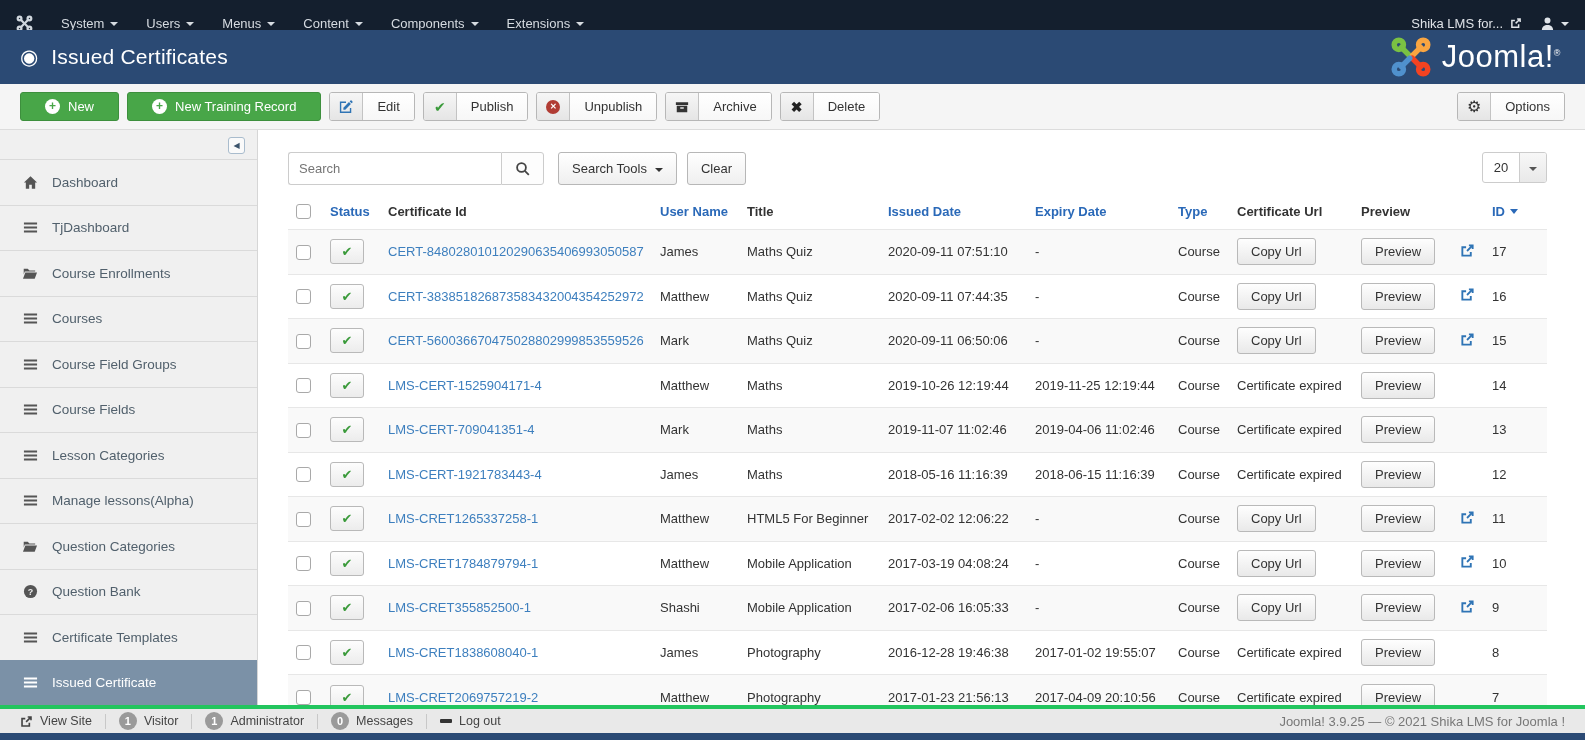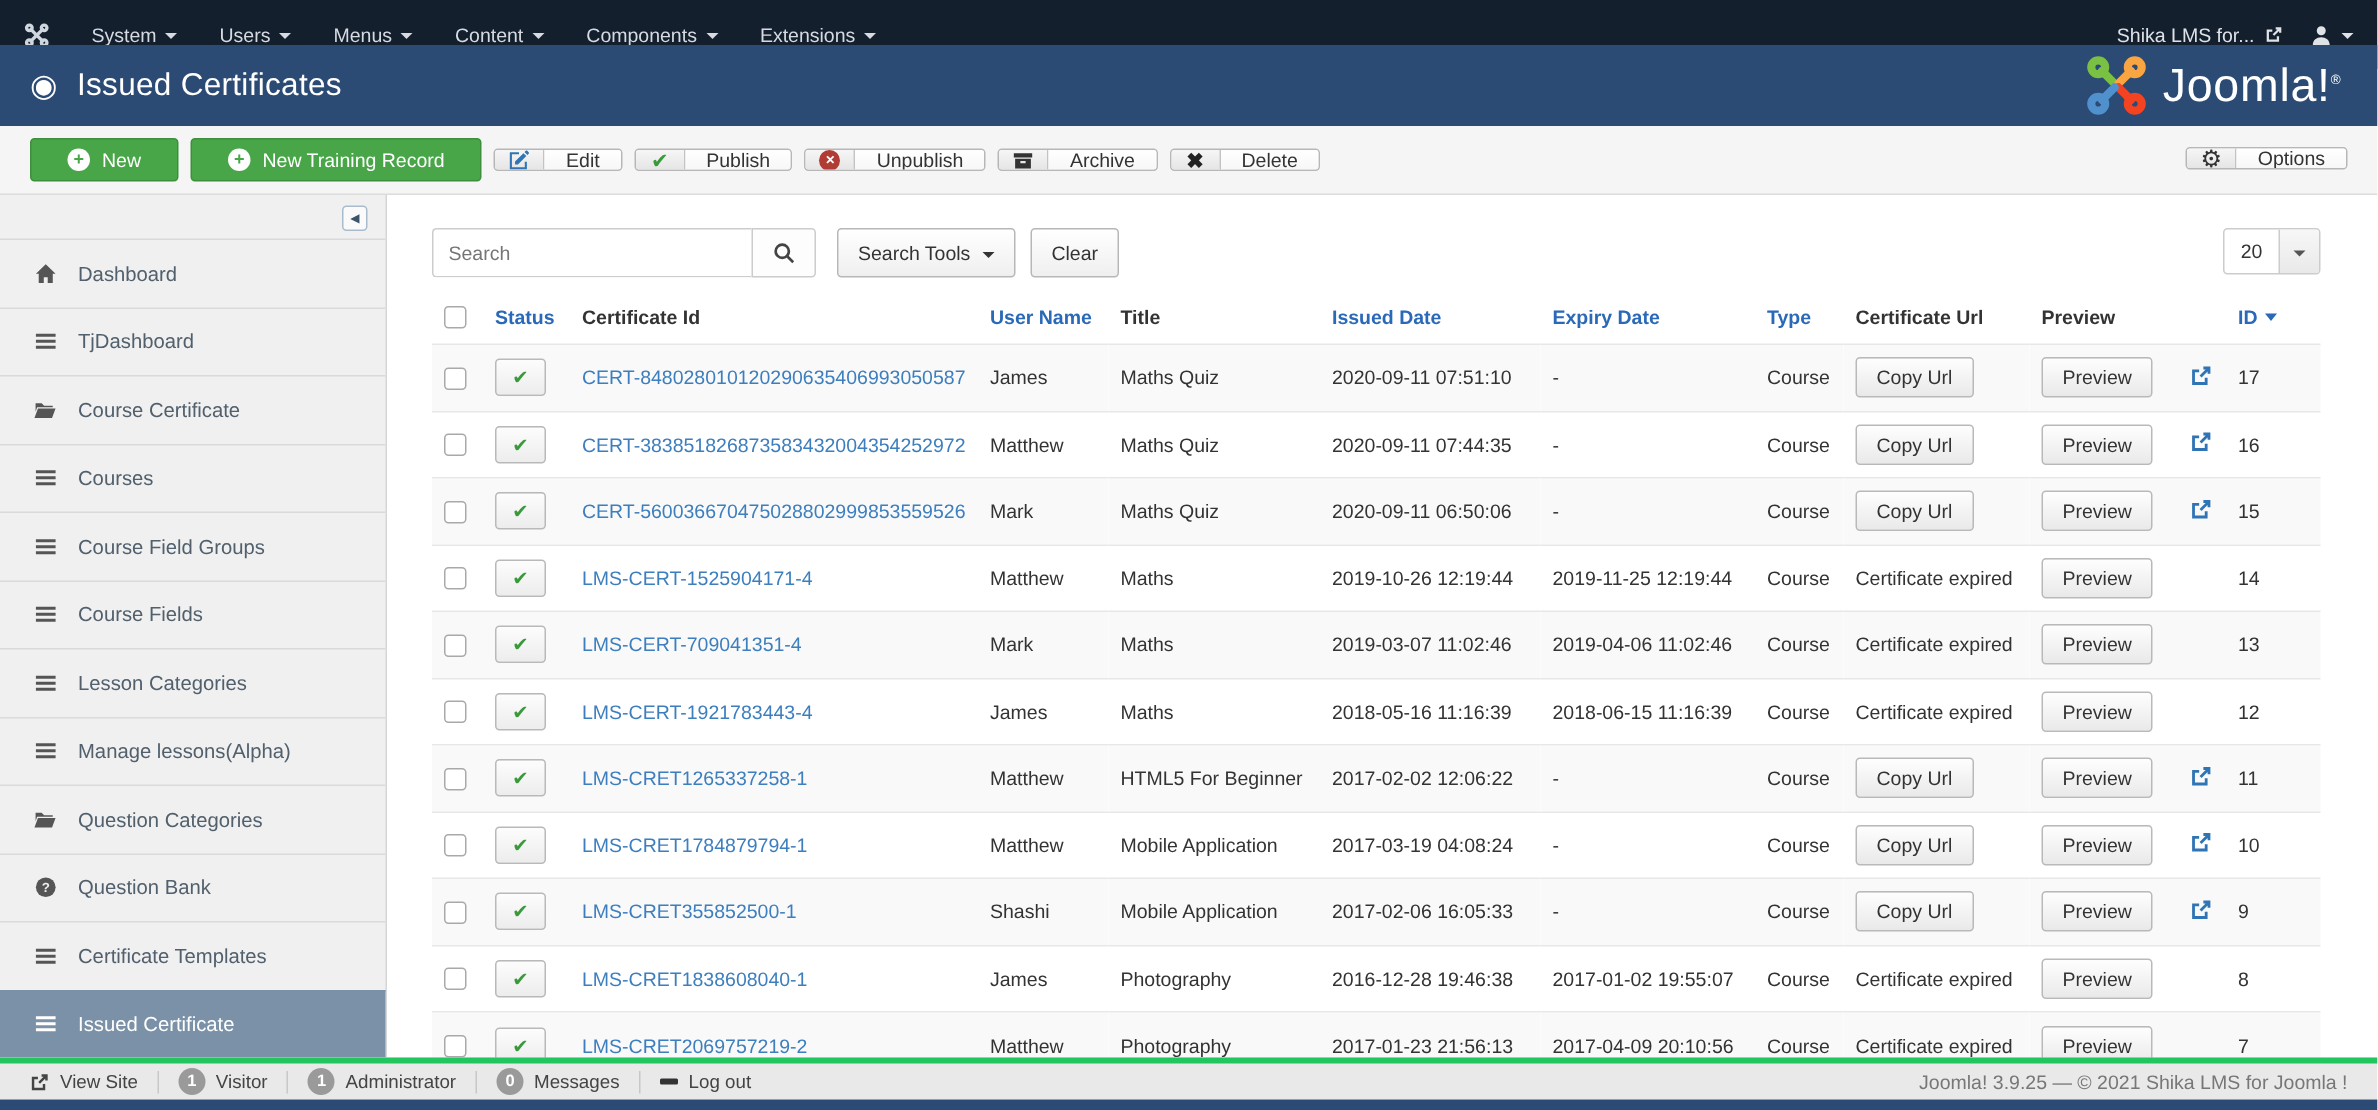--- a/index.html
+++ b/index.html
@@ -46,21 +46,21 @@
   .btn-green {
     display:inline-flex; align-items:center; gap:8px; height:29px; padding:0 24px;
     background:#48a648; border:1px solid #3d8f3d; border-radius:3px;
     color:#fff; font-size:13px; cursor:pointer; font-family:inherit;
   }
   .plus-circle {
     width:15px; height:15px; border-radius:50%; background:#fff; color:#48a648;
     font-size:12px; font-weight:bold; line-height:15px; text-align:center; display:inline-block;
   }
   .tbtn {
-    display:inline-flex; height:15px; border:1px solid #b7b7b7; border-radius:3px;
+    display:inline-flex; height:29px; border:1px solid #b7b7b7; border-radius:3px;
     overflow:hidden; background:#fff; cursor:pointer; padding:0; font-family:inherit;
   }
   .tbtn .ico {
     width:33px; display:flex; align-items:center; justify-content:center;
     background:linear-gradient(#f6f6f6,#e5e5e5); border-right:1px solid #c3c3c3;
   }
   .tbtn .lbl {
     padding:0 14px; display:flex; align-items:center; font-size:13px; color:#333;
     background:linear-gradient(#fff,#f7f7f7);
   }
@@ -321,21 +321,21 @@
           </svg>
         </span>
         <span>TjDashboard</span>
       </div>
       <div class="sb-item">
         <span class="ic">
           <svg width="16" height="15" viewBox="0 0 16 16">
             <path d="M.5 13.5 3 6.8h12.5L13 13.5zM1.3 3h4.3L7.4 4.8h6.1v1H2.4L1.3 9z"></path>
           </svg>
         </span>
-        <span>Course Certificate</span>
+        <span>Course Enrollments</span>
       </div>
       <div class="sb-item">
         <span class="ic">
           <svg width="15" height="15" viewBox="0 0 16 16">
             <path d="M1 2.6h14v2.2H1zm0 4.3h14v2.2H1zm0 4.3h14v2.2H1z"></path>
           </svg>
         </span>
         <span>Courses</span>
       </div>
       <div class="sb-item">
@@ -527,21 +527,21 @@
             <td><button class="j-btn">Preview</button></td>
             <td></td>
             <td><span>14</span></td>
           </tr>
           <tr>
             <td><span class="cb"></span></td>
             <td><button class="status-btn"><span>✔</span></button></td>
             <td><a class="certlink">LMS-CERT-709041351-4</a></td>
             <td><span>Mark</span></td>
             <td><span>Maths</span></td>
-            <td><span>2019-03-07 11:02:46</span></td>
+            <td><span>2019-11-07 11:02:46</span></td>
             <td><span>2019-04-06 11:02:46</span></td>
             <td><span>Course</span></td>
             <td><span class="expired">Certificate expired</span></td>
             <td><button class="j-btn">Preview</button></td>
             <td></td>
             <td><span>13</span></td>
           </tr>
           <tr>
             <td><span class="cb"></span></td>
             <td><button class="status-btn"><span>✔</span></button></td>

